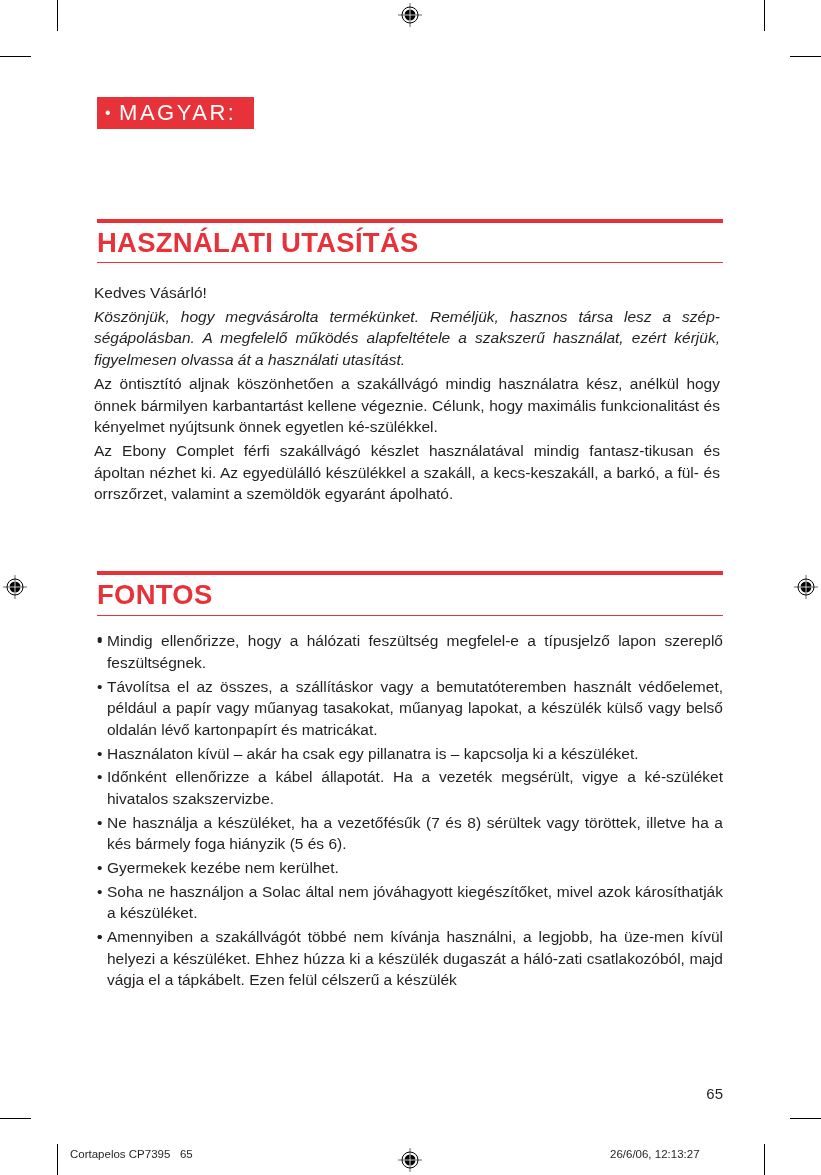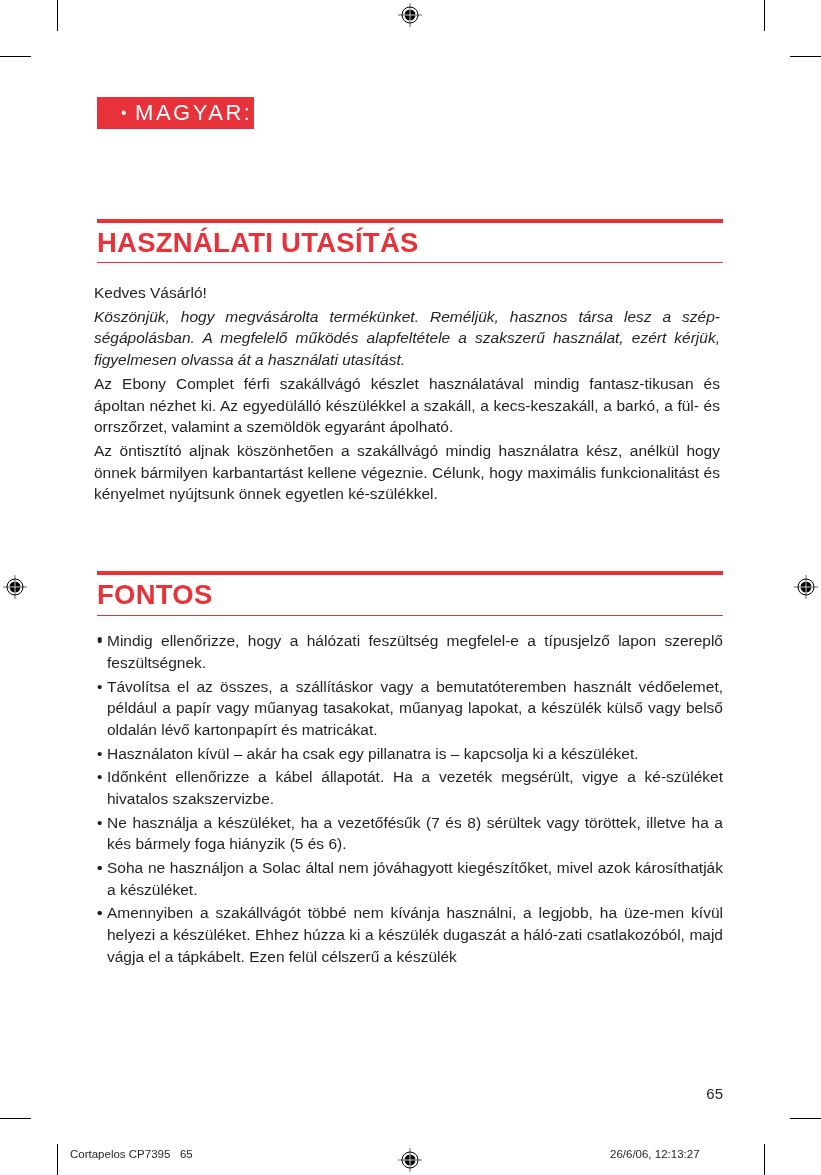--- a/index.html
+++ b/index.html
@@ -8,21 +8,21 @@
 
   .crop { position: absolute; background: #000; }
   .crop.v { width: 1px; }
   .crop.h { height: 1px; }
 
   .reg { position: absolute; width: 24px; height: 24px; }
   .reg svg { width: 24px; height: 24px; display: block; }
 
   .lang-badge { position: absolute; left: 97px; top: 97px; width: 157px; height: 32px;
                 background: #e8323a; color: #fff; box-sizing: border-box;
-                padding-left: 24px; font-size: 22px; line-height: 32px; letter-spacing: 2.5px;
+                padding-left: 8px; font-size: 22px; line-height: 32px; letter-spacing: 2.5px;
                 white-space: nowrap; }
   .lang-badge .dot { font-size: 16px; margin-right: 6px; vertical-align: 2px; }
 
   .rule-thick { position: absolute; left: 97px; width: 626px; height: 4px; background: #e8323a; }
   .rule-thin  { position: absolute; left: 97px; width: 626px; height: 1px; background: #e8323a; }
 
   .section-title { position: absolute; left: 97px; color: #e8323a; font-weight: bold;
                    font-size: 28px; line-height: 30px; letter-spacing: 0.3px; white-space: nowrap;
                    transform: scaleX(0.98); transform-origin: left; }
 
@@ -101,36 +101,36 @@
   <span class="dot">•</span><span>MAGYAR:</span>
 </div>
 
 <div class="rule-thick" style="top:219px;"></div>
 <div class="section-title" style="top:228px;">HASZNÁLATI UTASÍTÁS</div>
 <div class="rule-thin" style="top:262px;"></div>
 
 <div class="body-block" style="top:282px;">
   <p class="greeting">Kedves Vásárló!</p>
   <p class="intro">Köszönjük, hogy megvásárolta termékünket. Reméljük, hasznos társa lesz a szép-ségápolásban. A megfelelő működés alapfeltétele a szakszerű használat, ezért kérjük, figyelmesen olvassa át a használati utasítást.</p>
+  <p class="para">Az öntisztító aljnak köszönhetően a szakállvágó mindig használatra kész, anélkül hogy önnek bármilyen karbantartást kellene végeznie. Célunk, hogy maximális funkcionalitást és kényelmet nyújtsunk önnek egyetlen ké-szülékkel.</p>
   <p class="para">Az Ebony Complet férfi szakállvágó készlet használatával mindig fantasz-tikusan és ápoltan nézhet ki. Az egyedülálló készülékkel a szakáll, a kecs-keszakáll, a barkó, a fül- és orrszőrzet, valamint a szemöldök egyaránt ápolható.</p>
-  <p class="para">Az öntisztító aljnak köszönhetően a szakállvágó mindig használatra kész, anélkül hogy önnek bármilyen karbantartást kellene végeznie. Célunk, hogy maximális funkcionalitást és kényelmet nyújtsunk önnek egyetlen ké-szülékkel.</p>
 </div>
 
 <div class="rule-thick" style="top:571px;"></div>
 <div class="section-title" style="top:580px;">FONTOS</div>
 <div class="rule-thin" style="top:615px;"></div>
 
 <ul class="bullets" style="top:628px;">
   <li><span class="bul">•</span></li>
   <li><span class="bul">•</span><span>Mindig ellenőrizze, hogy a hálózati feszültség megfelel-e a típusjelző lapon szereplő feszültségnek.</span></li>
   <li><span class="bul">•</span><span>Távolítsa el az összes, a szállításkor vagy a bemutatóteremben használt védőelemet, például a papír vagy műanyag tasakokat, műanyag lapokat, a készülék külső vagy belső oldalán lévő kartonpapírt és matricákat.</span></li>
   <li><span class="bul">•</span><span>Használaton kívül – akár ha csak egy pillanatra is – kapcsolja ki a készüléket.</span></li>
   <li><span class="bul">•</span><span>Időnként ellenőrizze a kábel állapotát. Ha a vezeték megsérült, vigye a ké-szüléket hivatalos szakszervizbe.</span></li>
   <li><span class="bul">•</span><span>Ne használja a készüléket, ha a vezetőfésűk (7 és 8) sérültek vagy töröttek, illetve ha a kés bármely foga hiányzik (5 és 6).</span></li>
-  <li><span class="bul">•</span></li>
+  <li><span class="bul">•</span><span>Gyermekek kezébe nem kerülhet.</span></li>
   <li><span class="bul">•</span><span>Soha ne használjon a Solac által nem jóváhagyott kiegészítőket, mivel azok károsíthatják a készüléket.</span></li>
   <li><span class="bul">•</span></li>
   <li><span class="bul">•</span><span>Amennyiben a szakállvágót többé nem kívánja használni, a legjobb, ha üze-men kívül helyezi a készüléket. Ehhez húzza ki a készülék dugaszát a háló-zati csatlakozóból, majd vágja el a tápkábelt. Ezen felül célszerű a készülék</span></li>
 </ul>
 
 <div class="page-number">65</div>
 
 <div class="slug" style="left:70px;white-space:pre;text-align:center;">Cortapelos CP7395   65</div>
 <div class="slug" style="left:610px;">26/6/06, 12:13:27</div>
 

